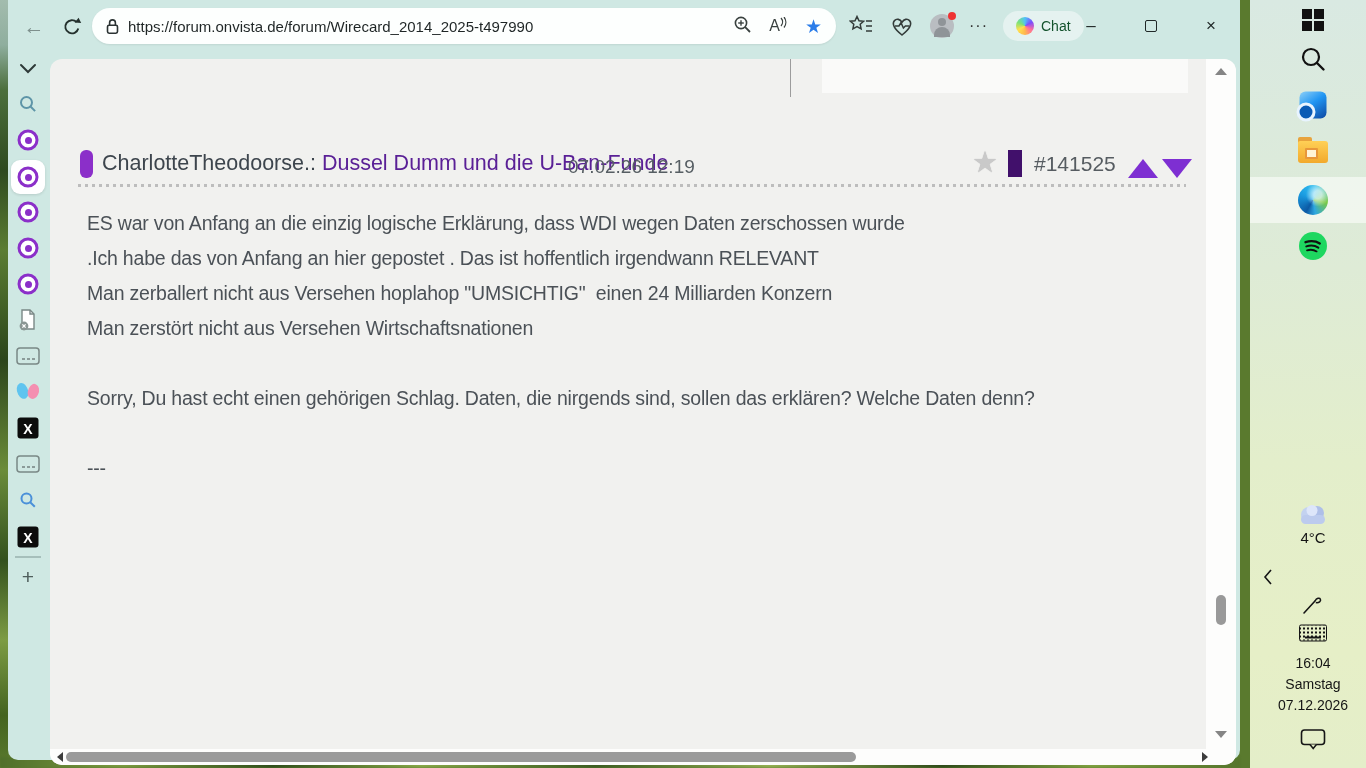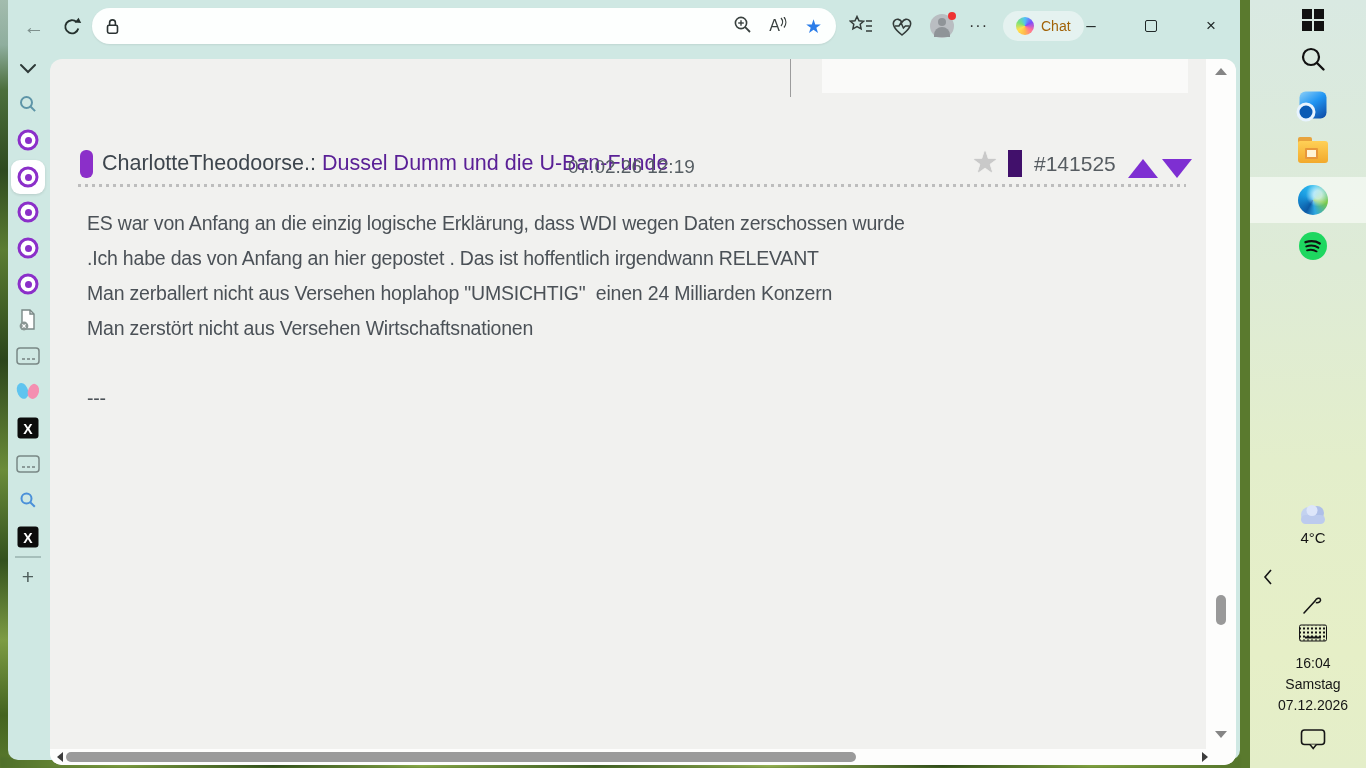--- a/index.html
+++ b/index.html
@@ -39,21 +39,21 @@
     border-radius:50%; background:#8f9498; }
   .avatar::after { content:""; position:absolute; left:4px; top:13px; width:16px; height:10px;
     border-radius:8px 8px 0 0; background:#8f9498; }
   .avatar-dot { position:absolute; right:-2px; top:-2px; width:8px; height:8px;
     border-radius:50%; background:#e33; }
   .more-dots { font-size:16px; letter-spacing:1px; color:#333; }
   .chat-pill { display:flex; align-items:center; gap:7px; height:30px; padding:0 13px;
     background:rgba(255,255,255,.45); border-radius:15px; }
   .copilot-logo { width:18px; height:18px; border-radius:50%;
     background:conic-gradient(#4fc3f7,#7c4dff,#ff6e9c,#ffb74d,#ffe04d,#7ae27a,#4fc3f7); }
-  .chat-label { font-size:14px; color:#a16207; }
+  .chat-label { font-size:14px; color:#14532d; }
   .win-controls { position:absolute; right:14px; top:0; height:52px; display:flex;
     align-items:center; gap:30px; }
   .wc { width:30px; height:30px; display:flex; align-items:center; justify-content:center;
     font-size:17px; color:#202828; }
   .wc-max { width:12px; height:12px; border:1.4px solid #202828; border-radius:2px; }
 
   
   .sidebar { position:absolute; left:0; top:52px; width:40px; height:704px; }
   .slot { position:absolute; left:50%; transform:translate(-50%,-50%); display:flex;
     align-items:center; justify-content:center; }
@@ -171,20 +171,21 @@
         <path d="M16.3 11.5 a6.6 6.6 0 1 1 -1.6 -6.3" fill="none" stroke="#24302d" stroke-width="1.9"></path>
         <polygon points="12.6,5.6 19.2,5.9 16.6,0.8" fill="#24302d"></polygon>
       </svg>
     </div>
 
     <div class="url-bar">
       <svg width="13" height="17" viewBox="0 0 13 17">
         <rect x="1.5" y="7.2" width="10" height="8" rx="1.6" fill="none" stroke="#2b3333" stroke-width="1.6"></rect>
         <path d="M3.6 7.2 V4.8 a2.9 2.9 0 0 1 5.8 0 V7.2" fill="none" stroke="#2b3333" stroke-width="1.6"></path>
       </svg>
+      <span class="url-text">https://forum.onvista.de/forum/Wirecard_2014_2025-t497990</span>
       <span class="url-actions">
         <span>
           <svg width="19" height="19" viewBox="0 0 19 19">
             <circle cx="8" cy="8" r="5.6" fill="none" stroke="#39413f" stroke-width="1.6"></circle>
             <line x1="12.2" y1="12.2" x2="17" y2="17" stroke="#39413f" stroke-width="1.8"></line>
             <line x1="5.2" y1="8" x2="10.8" y2="8" stroke="#39413f" stroke-width="1.4"></line>
             <line x1="8" y1="5.2" x2="8" y2="10.8" stroke="#39413f" stroke-width="1.4"></line>
           </svg>
         </span>
         <span style="display:flex;align-items:flex-start;">
@@ -320,20 +321,21 @@
     <div class="post-num">#141525</div>
     <div class="tri-up"></div>
     <div class="tri-down"></div>
     <div class="dotted"></div>
 
     <div class="post-body">
       <div class="para">ES war von Anfang an die einzig logische Erklärung, dass WDI wegen Daten zerschossen wurde
 .Ich habe das von Anfang an hier gepostet . Das ist hoffentlich irgendwann RELEVANT
 Man zerballert nicht aus Versehen hoplahop "UMSICHTIG"  einen 24 Milliarden Konzern
 Man zerstört nicht aus Versehen Wirtschaftsnationen</div>
+      <div class="para">Sorry, Du hast echt einen gehörigen Schlag. Daten, die nirgends sind, sollen das erklären? Welche Daten denn?</div>
       <div class="para sig">---</div>
     </div>
 
     <div class="vscroll">
       <div class="arr-up"></div>
       <div class="vthumb"></div>
       <div class="arr-down"></div>
     </div>
     <div class="hscroll">
       <div class="arr-left"></div>

